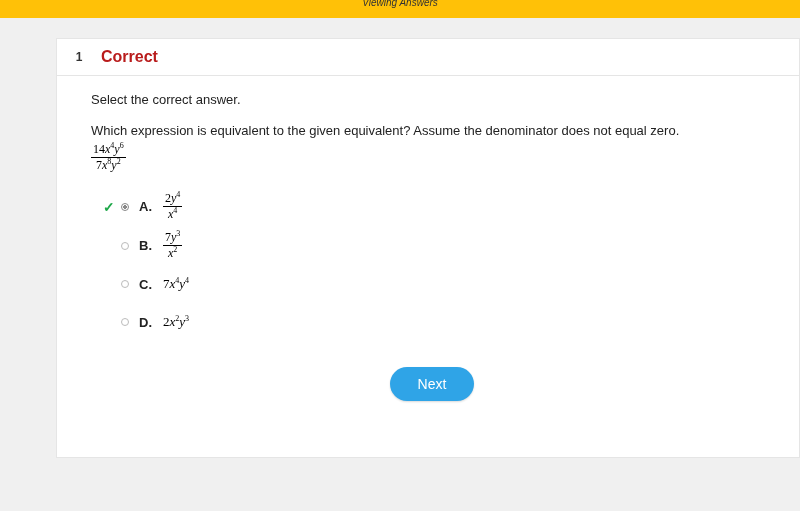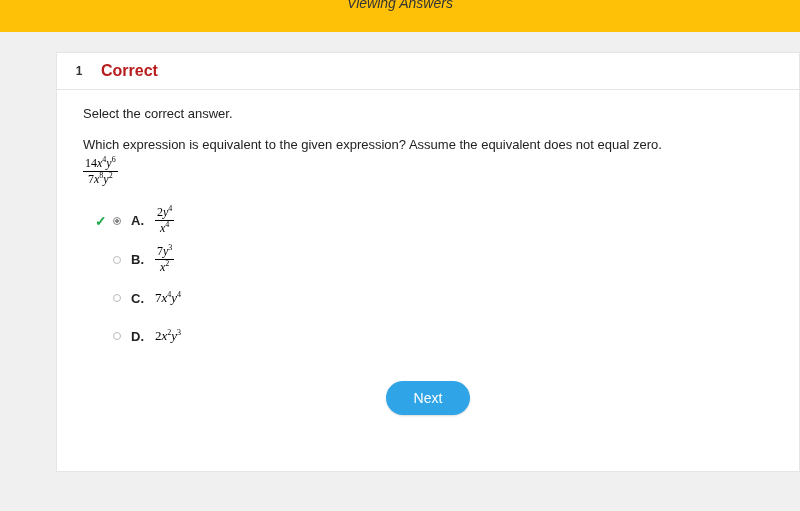--- a/index.html
+++ b/index.html
@@ -9,24 +9,24 @@
     }
     body {
       font-family: Arial, Helvetica, sans-serif;
       background: #f0f0f0;
       width: 800px;
       height: 511px;
       overflow: hidden;
     }
     .header-bar {
       background: #ffc107;
-      height: 32px;
+      height: 18px;
       width: 100%;
       text-align: center;
-      font-size: 14px;
+      font-size: 10px;
       color: #333;
       overflow: hidden;
       line-height: 6px;
       font-style: italic;
     }
     .card {
       background: #fff;
       margin-left: 56px;
       margin-top: 20px;
       width: 744px;
@@ -50,21 +50,21 @@
       line-height: 20px;
       margin-left: 10px;
       margin-right: 10px;
     }
     .status {
       color: #b91c1c;
       font-size: 16px;
       font-weight: 600;
     }
     .card-body {
-      padding: 16px 26px 20px 26px;
+      padding: 16px 26px 20px 34px;
     }
     .instruction {
       font-size: 13px;
       color: #222;
       margin-bottom: 16px;
     }
     .prompt {
       font-size: 13px;
       color: #222;
       margin-bottom: 4px;
@@ -158,21 +158,21 @@
 
 <div class="card">
   <div class="card-header">
     <div class="q-number">1</div>
     <div class="status">Correct</div>
   </div>
 
   <div class="card-body">
     <div class="instruction">Select the correct answer.</div>
 
-    <div class="prompt">Which expression is equivalent to the given expression? Assume the equivalent does not equal zero.</div>
+    <div class="prompt">Which expression is equivalent to the given equivalent? Assume the denominator does not equal zero.</div>
 
     <div class="expression">
       <span class="frac">
         <span class="num">
           <span>14</span><span class="italic-var">x</span><sup>4</sup><span class="italic-var">y</span><sup>6</sup>
         </span>
         <span class="den">
           <span>7</span><span class="italic-var">x</span><sup>8</sup><span class="italic-var">y</span><sup>2</sup>
         </span>
       </span>

